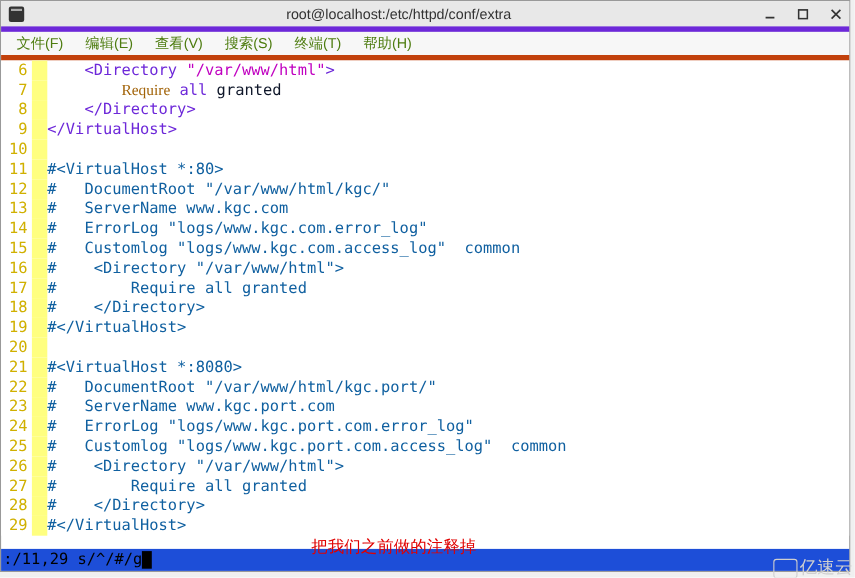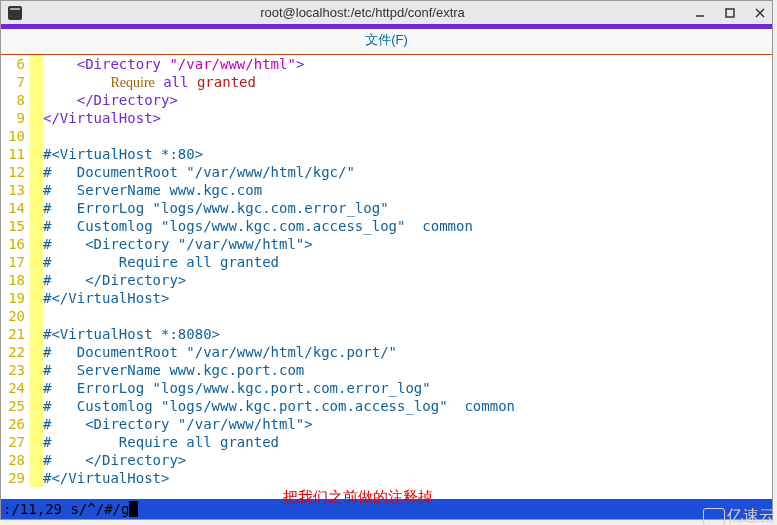--- a/index.html
+++ b/index.html
@@ -42,24 +42,23 @@
   width: 12px; height: 12px; display: inline-flex;
   align-items: center; justify-content: center;
   font-size: 13px; color: #333; cursor: pointer;
 }
 .menubar {
   height: 26px;
   background: #f7f7f7;
   display: flex;
   align-items: center;
   padding: 0 4px;
-  border-bottom: 1px solid #c2410c;
+  border-bottom: 5px solid #c2410c;
   font-size: 13px;
-  color: #0369a1;
-  flex-direction: column;
+  color: #4d7c0f;
 }
 .menu-item { padding: 2px 10px; cursor: pointer; }
 .editor {
   font-family: monospace;
   font-size: 14px;
   line-height: 18px;
   background: #fff;
   position: relative;
   white-space: pre;
 }
@@ -73,21 +72,21 @@
 }
 .gutter-bar {
   width: 14px;
   background: #ffff80;
   flex-shrink: 0;
 }
 .code { padding-left: 0; }
 .red { color: #6d28d9; }
 .teal { color: #a16207; font-family: Liberation Serif, serif; }
 .blue { color: #1060a0; }
-.black { color: #b91c1c; }
+.black { color: #0f172a; }
 .magenta { color: #c000c0; }
 .cmd-line {
   position: absolute;
   bottom: 0; left: 0; right: 0;
   height: 20px;
   font-family: monospace;
   font-size: 14px;
   padding-left: 2px;
   background: #1d4ed8;
   display: flex;

